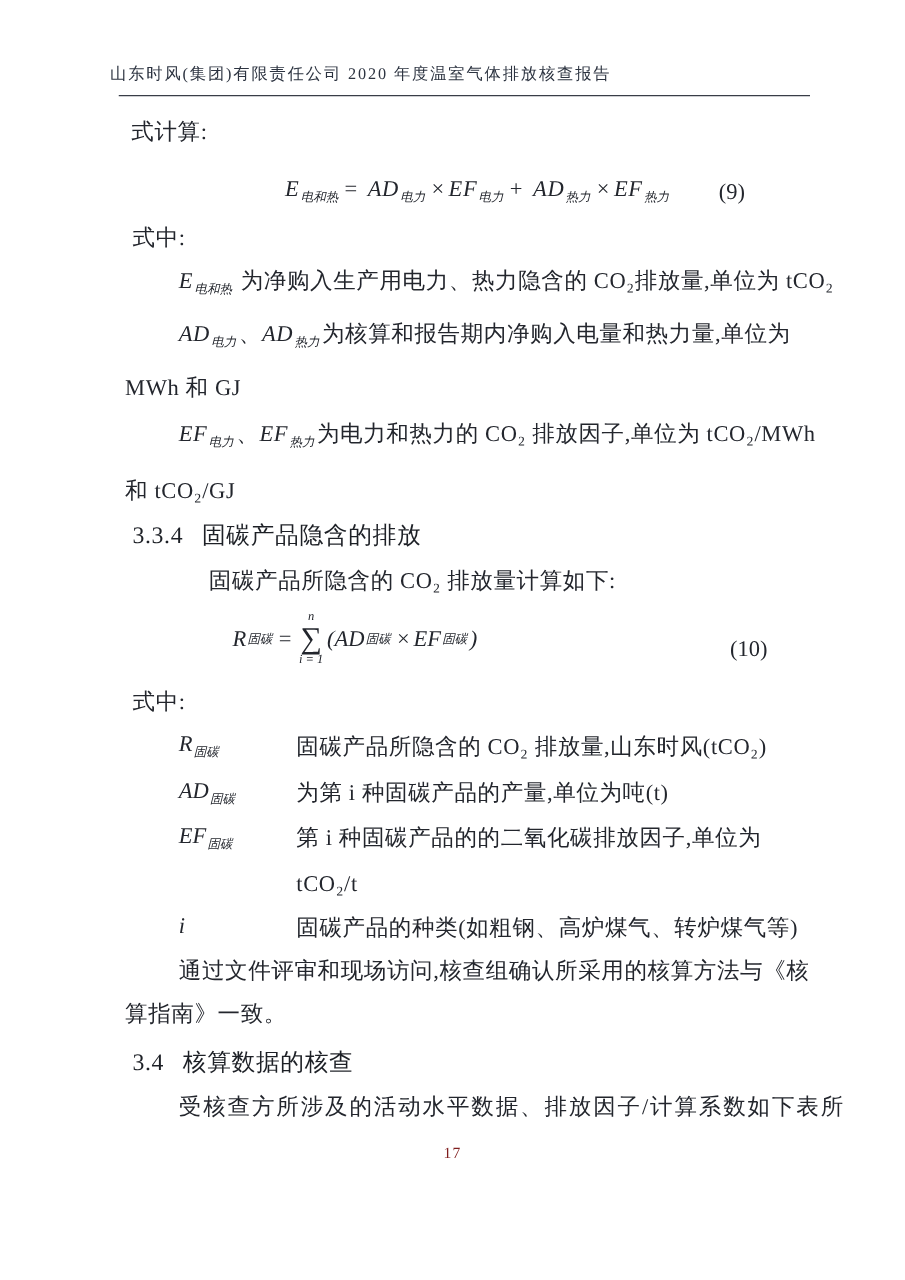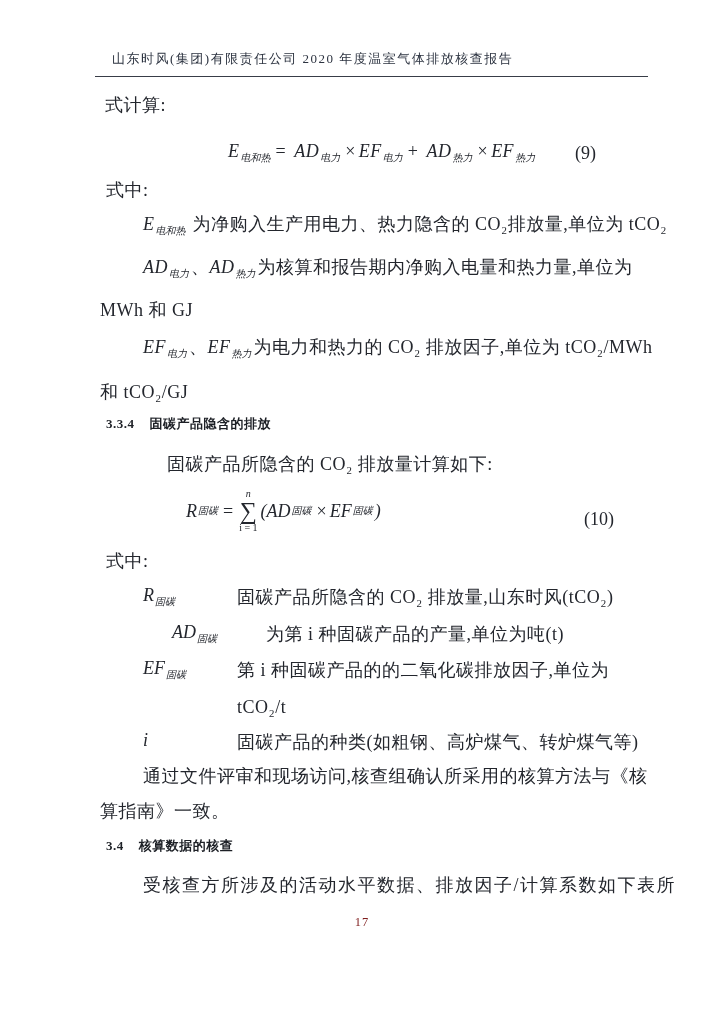--- a/index.html
+++ b/index.html
@@ -3,53 +3,53 @@
 <meta charset="utf-8">
 <style>
   html,body { margin:0; padding:0; background:#ffffff; }
   .page {
     position:relative; width:724px; height:1024px; background:#ffffff;
     font-family:"Liberation Serif","DejaVu Serif",serif;
     color:#23262d; overflow:hidden;
   }
   .line { position:absolute; font-size:18px; line-height:22px; white-space:nowrap; letter-spacing:0.5px; }
   .header-title {
-    position:absolute; top:50px; left:112px; font-size:13px; letter-spacing:1.5px;
+    position:absolute; top:50px; left:88px; font-size:13px; letter-spacing:1.5px;
     color:#2c3340; white-space:nowrap;
   }
   .header-rule { position:absolute; top:76px; left:95px; width:553px; border-top:1.5px solid #383d47; height:0; }
   .intro   { top:94px;  left:105px; }
   .where1  { top:179px; left:106px; }
   .where2  { top:550px; left:106px; }
   .var { font-style:italic; }
   .fsub { font-size:10px; font-style:italic; vertical-align:-4px; letter-spacing:0; margin:0 2px 0 1px; }
   .op { margin:0 3px; font-style:normal; }
   .formula9 { top:140px; left:228px; }
   .f9num  { top:142px; left:575px; letter-spacing:0; }
   .f10num { top:508px; left:584px; letter-spacing:0; }
   .def-e   { top:213px; left:143px; }
   .def-ad  { top:256px; left:143px; }
   .def-ad-cont { top:299px; left:100px; }
   .def-ef  { top:336px; left:143px;font-family:Liberation Serif, serif; }
   .def-ef-cont { top:381px; left:100px; }
-  .heading { position:absolute; font-size:13px; font-weight:700; white-space:nowrap; letter-spacing:0.5px; color:#1d2026; }
+  .heading { position:absolute; font-size:19px; font-weight:400; white-space:nowrap; letter-spacing:0.5px; color:#1d2026; }
   .h334 { top:415px; left:106px; }
   .h34  { top:837px; left:106px; }
   .hnum { margin-right:15px; }
   .para334 { top:453px; left:143px;margin-left:24px; }
   .formula10 {
     position:absolute; top:489px; left:186px;
     display:flex; align-items:center; font-size:18px; white-space:nowrap;
   }
   .sum { display:inline-flex; flex-direction:column; align-items:center; margin:0 3px; line-height:1; }
   .sum-top { font-size:10px; font-style:italic; }
   .sum-mid { font-size:24px; line-height:24px; }
-  .sum-bottom { font-size:10px; }
+  .sum-bottom { font-size:10px; font-style:italic; }
   .dlrow { position:absolute; left:0; width:644px; height:24px; }
-  .dl0 { top:585px; } .dl1 { top:622px;margin-left:29px; } .dl2 { top:658px; } .dl3 { top:730px; }
+  .dl0 { top:585px; } .dl1 { top:622px; } .dl2 { top:658px; } .dl3 { top:730px; }
   .dlterm { position:absolute; left:143px; font-size:18px; white-space:nowrap; }
   .dldef  { position:absolute; left:237px; font-size:18px; white-space:nowrap; letter-spacing:0.5px; }
   .dl2cont { top:696px; left:237px; }
   .closing1 { top:765px; left:143px; }
   .closing2 { top:800px; left:100px; }
   .para34 { top:874px; left:143px; letter-spacing:1.5px; }
   .footer { position:absolute; top:915px; left:0; width:724px; text-align:center; font-size:12.5px; color:#7f1d1d; letter-spacing:1px; }
 </style>
 </head>
 <body>

